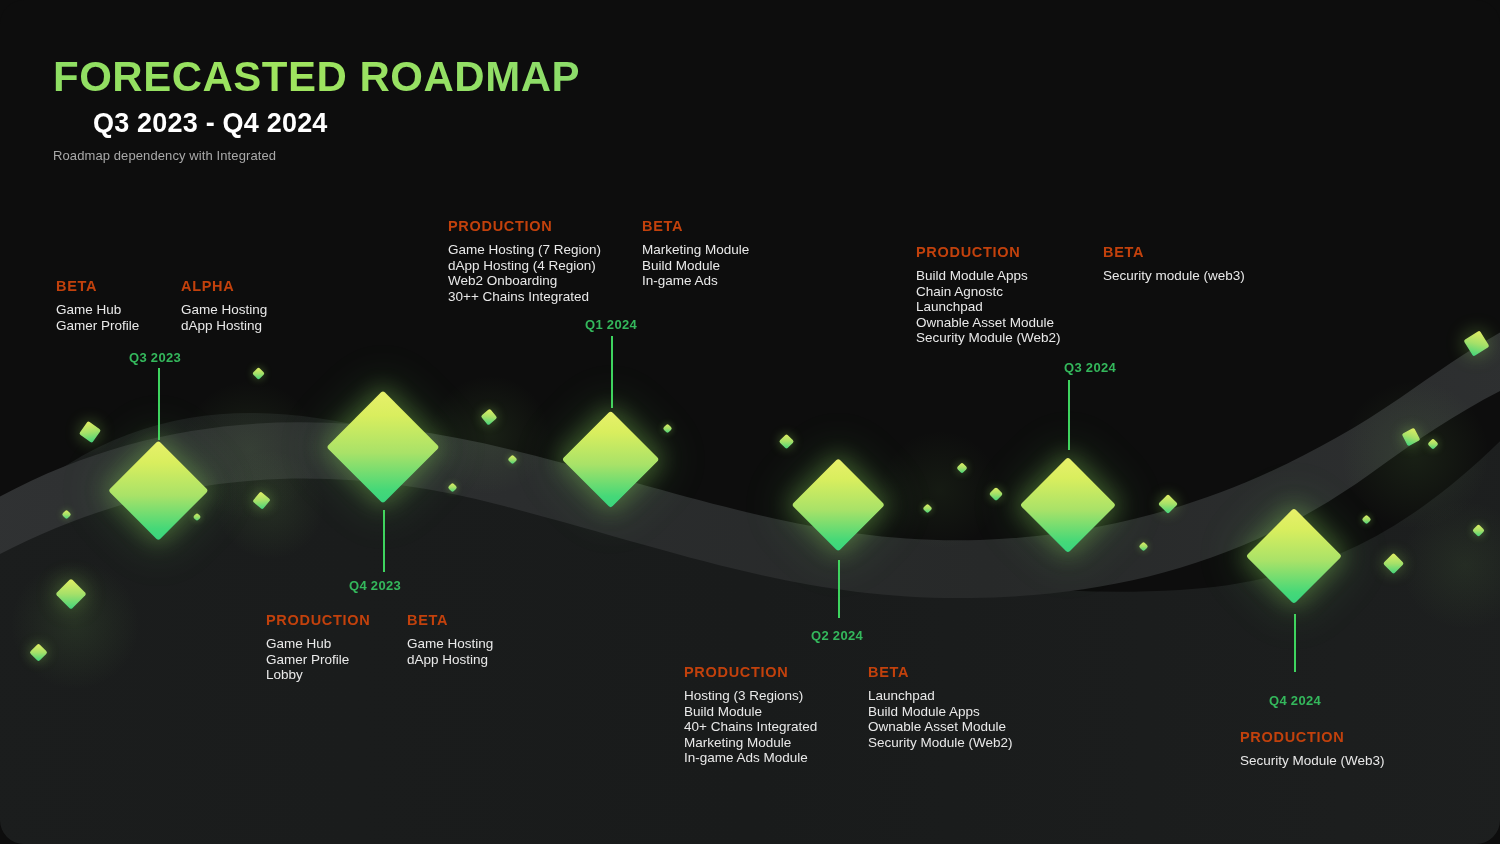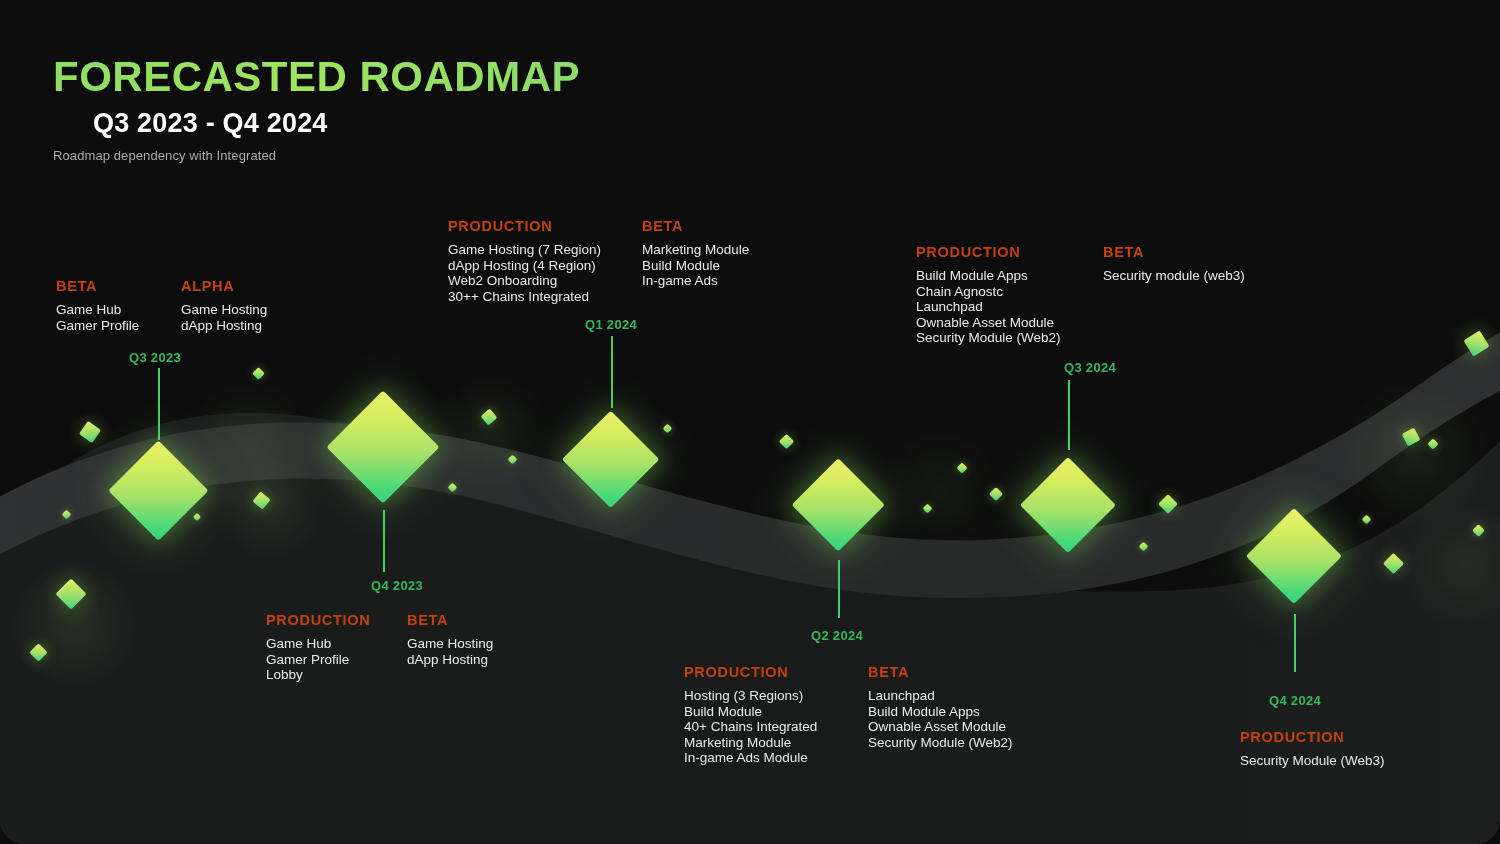--- a/index.html
+++ b/index.html
@@ -142,21 +142,21 @@
           <div class="cat">ALPHA</div>
           <ul>
             <li>Game Hosting</li>
             <li>dApp Hosting</li>
           </ul>
         </div>
       </div>
       <div>
         <div class="stem" style="left: 383px; top: 510px; height: 62px;"></div>
         <div class="node" style="width: 79.9031px; height: 79.9031px; left: 343.048px; top: 407.048px;"></div>
-        <div class="qlabel" style="left: 371px; top: 578px;">Q4 2023</div>
+        <div class="qlabel" style="left: 349px; top: 578px;">Q4 2023</div>
         <div class="block" style="left: 266px; top: 612px;">
           <div class="cat">PRODUCTION</div>
           <ul>
             <li>Game Hub</li>
             <li>Gamer Profile</li>
             <li>Lobby</li>
           </ul>
         </div>
         <div class="block" style="left: 407px; top: 612px;">
           <div class="cat">BETA</div>

